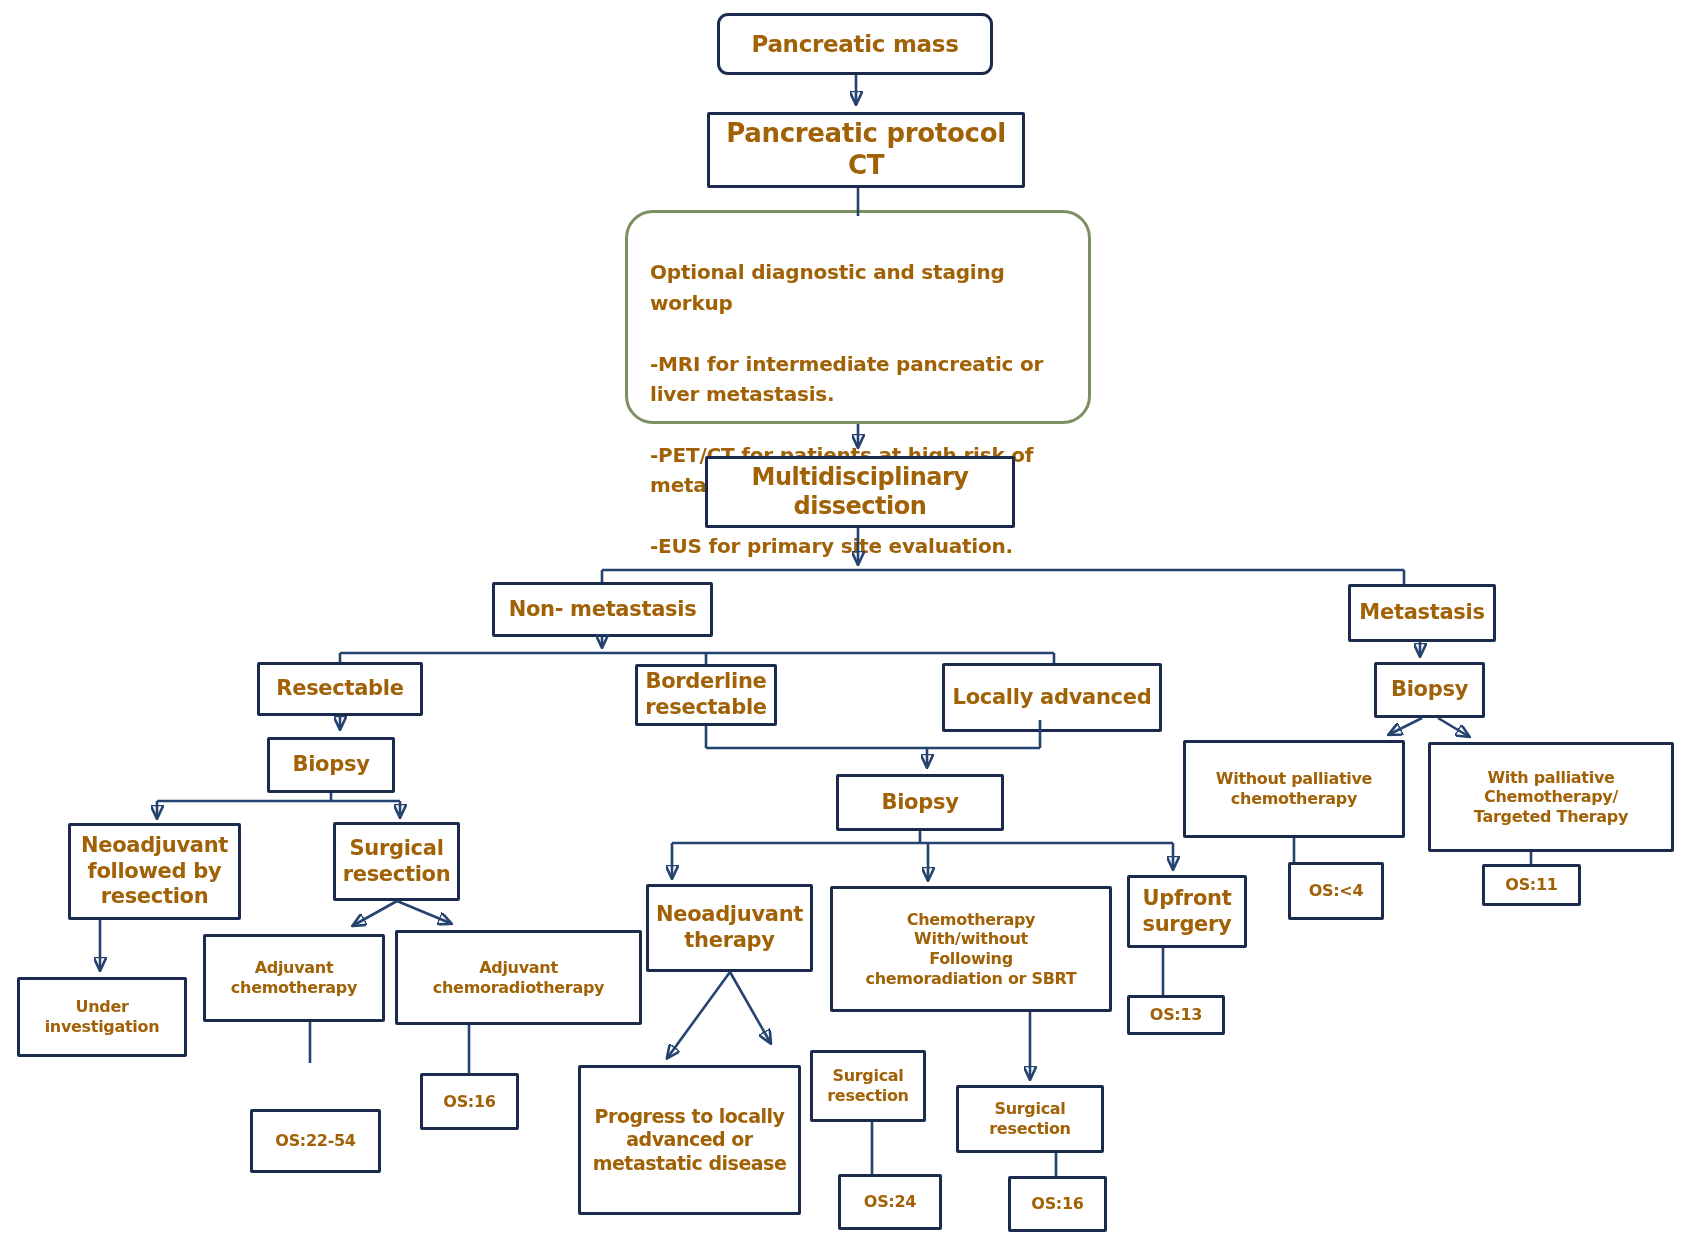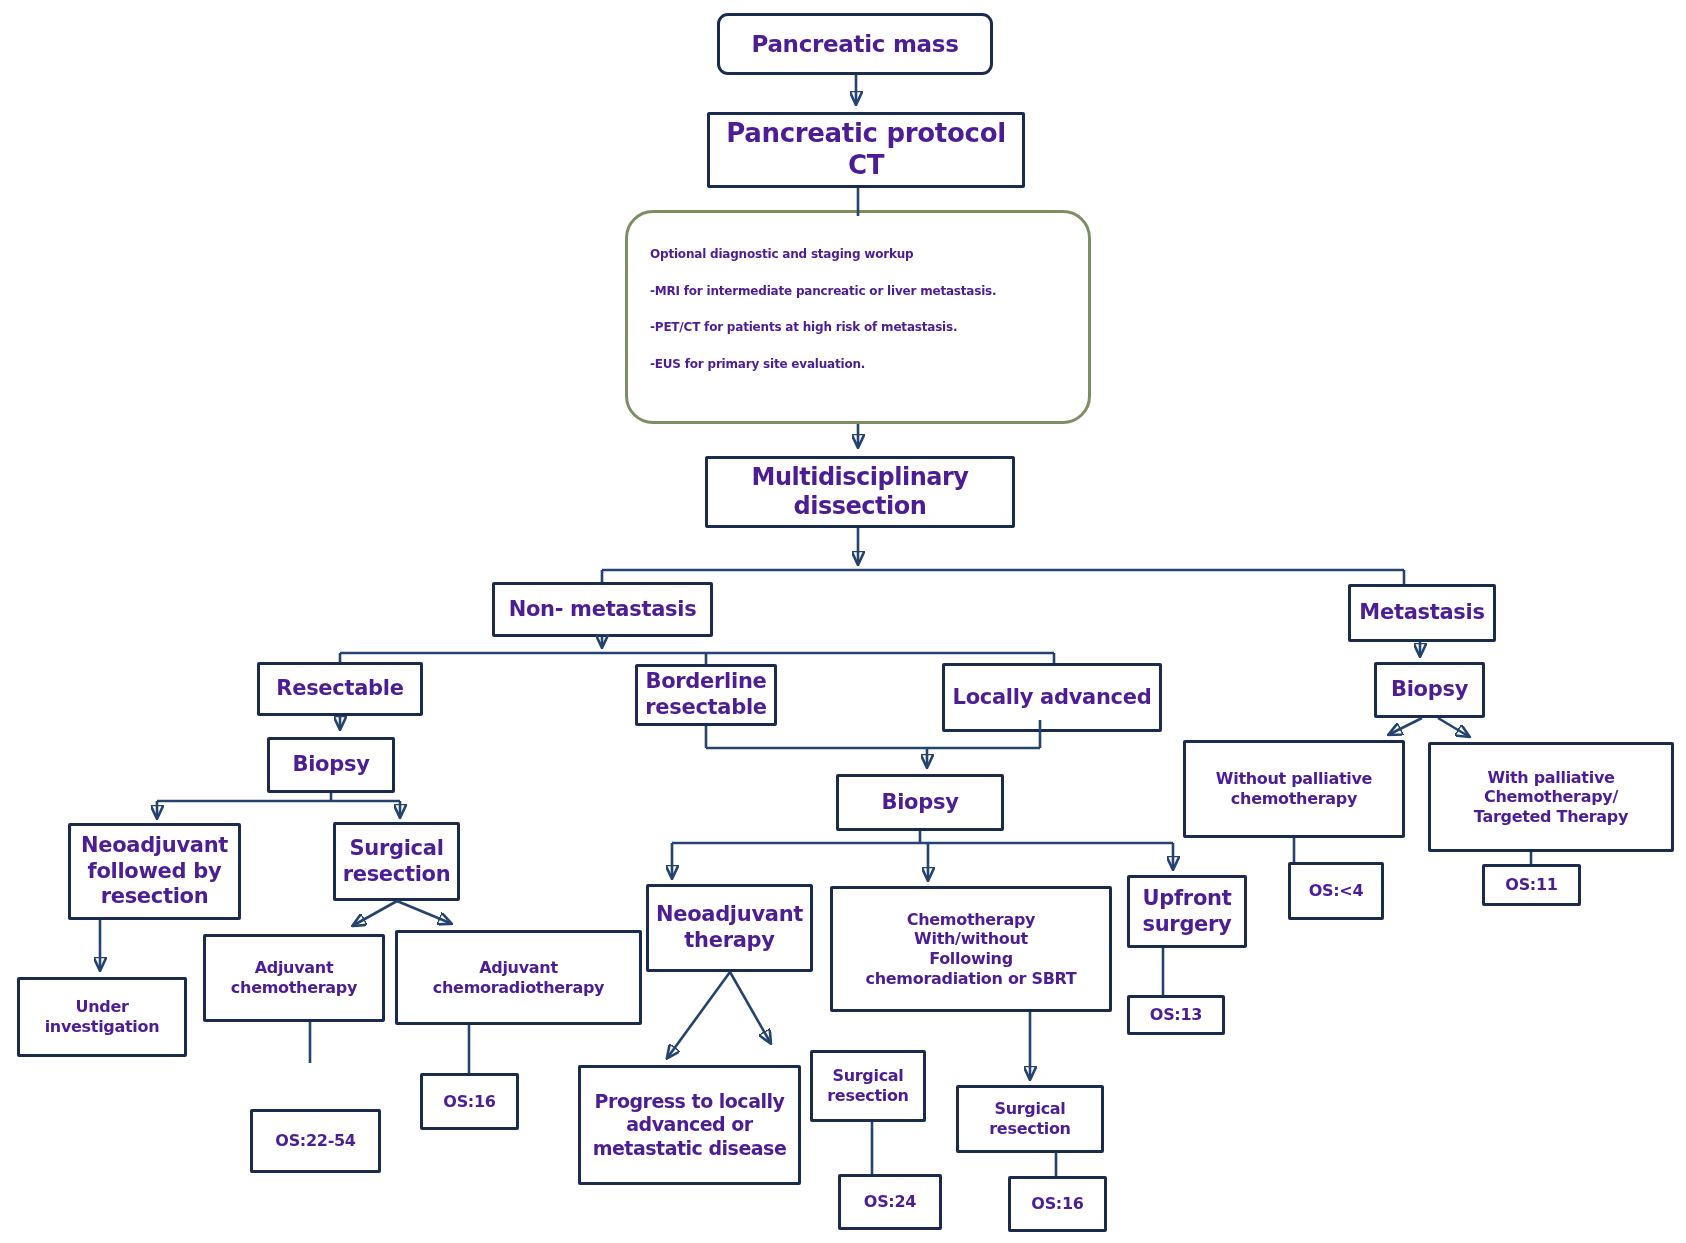--- a/index.html
+++ b/index.html
@@ -4,32 +4,32 @@
 <style>
   html,body{margin:0;padding:0;background:#ffffff;}
   .stage{
     position:relative;width:1686px;height:1243px;background:#ffffff;overflow:hidden;
     font-family:"DejaVu Sans","Liberation Sans",sans-serif;
   }
   .node{
     position:absolute;box-sizing:border-box;
     border:3px solid #1b2b4d;background:#ffffff;
     display:flex;align-items:center;justify-content:center;text-align:center;
-    font-weight:bold;color:#4c1d95;font-size:21px;line-height:1.22;
+    font-weight:bold;color:#a16207;font-size:21px;line-height:1.22;
     letter-spacing:-0.3px;white-space:pre-line;border-radius:2px;z-index:2;
   }
   .rounded{border-radius:11px;}
   .big{font-size:23px;}
   .small{font-size:16px;}
   .tiny{font-size:19px;letter-spacing:-0.5px;}
   .multi{font-size:24px;letter-spacing:-0.5px;}
   .workup{
     border:3px solid #7c8f63;border-radius:28px;
     align-items:flex-start;justify-content:flex-start;text-align:left;
-    padding:14px 16px 10px 22px;font-size:12px;line-height:1.52;letter-spacing:-0.2px;
+    padding:14px 16px 10px 22px;font-size:20px;line-height:1.52;letter-spacing:-0.2px;
   }
   .workup .inner{width:100%;}
   .wires{position:absolute;left:0;top:0;z-index:3;pointer-events:none;}
   .wires path{stroke:#24436f;stroke-width:2.6;fill:none;}
 </style>
 </head>
 <body>
 
 <div class="stage">
 
@@ -171,21 +171,21 @@
   <div class="node small" style="left:17px;top:977px;width:170px;height:80px;">Under
 investigation</div>
 
   <div class="node small" style="left:1127px;top:995px;width:98px;height:40px;">OS:13</div>
 
   <div class="node small" style="left:810px;top:1050px;width:116px;height:72px;">Surgical
 resection</div>
 
   <div class="node small" style="left:250px;top:1063px;width:131px;height:64px;margin-top:46px;">OS:22-54</div>
 
-  <div class="node tiny" style="left:578px;top:1065px;width:223px;height:120px;">Progress to locally
+  <div class="node tiny" style="left:578px;top:1065px;width:223px;height:150px;">Progress to locally
 advanced or
 metastatic disease</div>
 
   <div class="node small" style="left:420px;top:1073px;width:99px;height:57px;">OS:16</div>
 
   <div class="node small" style="left:956px;top:1085px;width:148px;height:68px;">Surgical
 resection</div>
 
   <div class="node small" style="left:838px;top:1174px;width:104px;height:56px;">OS:24</div>
 

